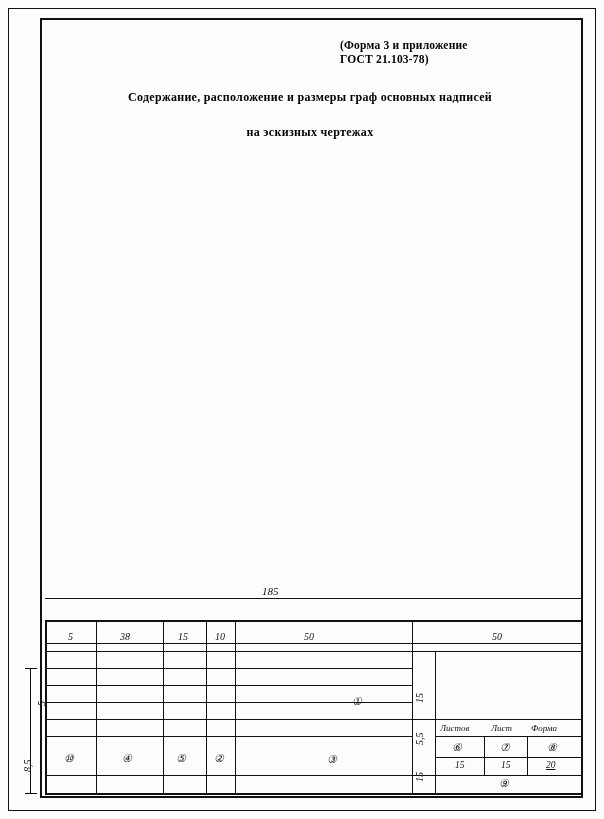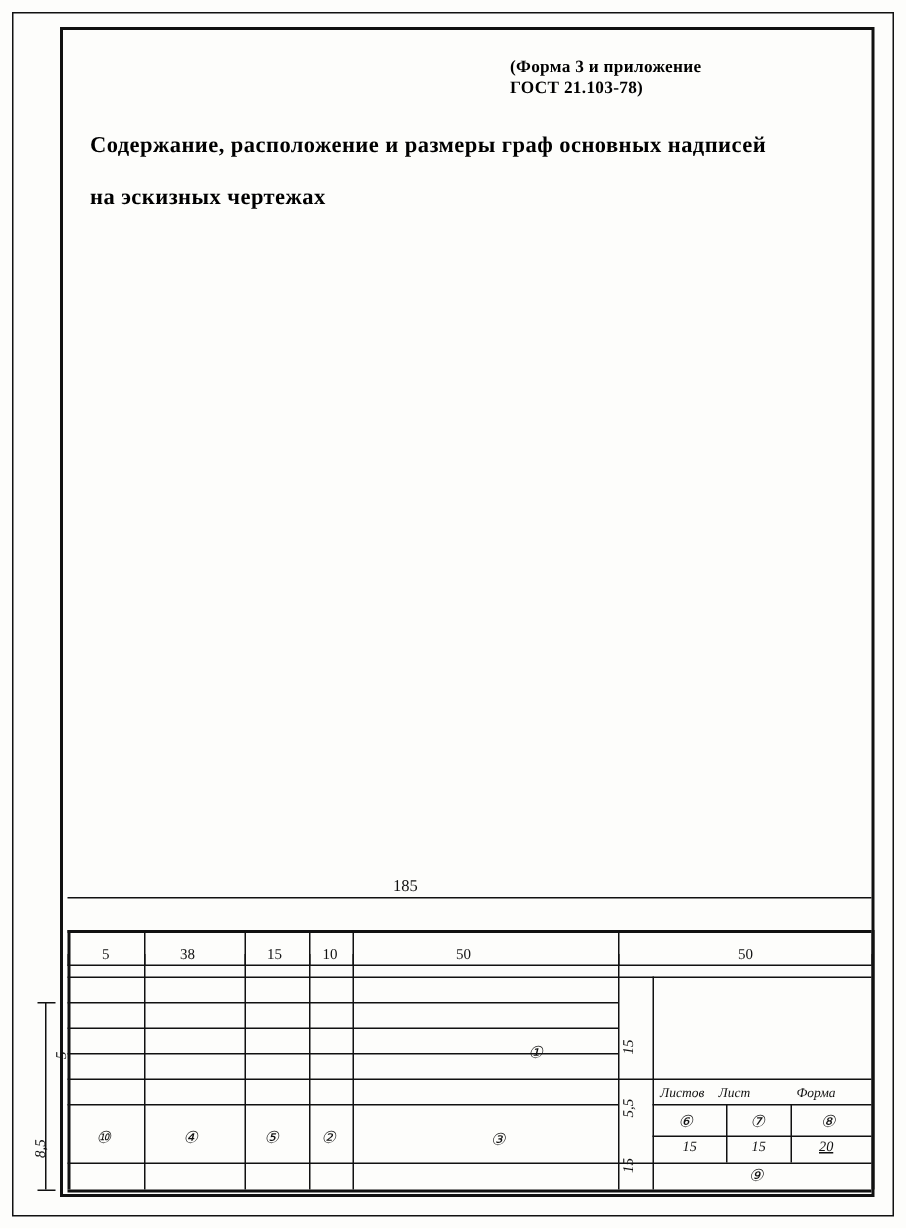--- a/index.html
+++ b/index.html
@@ -51,34 +51,36 @@
     letter-spacing: 0.2px;
     font-weight: 700;
     text-align: left;
     white-space: pre-line;
   }
   .title-block {
     position: absolute;
     left: 60px;
     top: 88px;
     width: 500px;
-    font-size: 15px;
+    text-align: center;
+    font-size: 12px;
     line-height: 18px;
     font-weight: 700;
     letter-spacing: 0.3px;
   }
   .title-line2 {
     display: block;
     margin-top: 17px;
   }
   
   .dim {
     position: absolute;
     font-family: "Liberation Serif", serif;
     font-size: 10px;
+    font-style: italic;
     color: #111;
   }
   .dim-185 { left: 262px; top: 585px; font-size: 11px; }
   .dim-17  { left: 68px;  top: 631px; }
   .dim-23  { left: 120px; top: 631px; }
   .dim-15  { left: 178px; top: 631px; }
   .dim-10  { left: 215px; top: 631px; }
   .dim-70  { left: 304px; top: 631px; }
   .dim-50  { left: 492px; top: 631px; }
 
@@ -210,20 +212,20 @@
   <div class="circ" style="left:64px;  top:752px; font-size:11px;">⑩</div>
   <div class="circ" style="left:122px; top:752px; font-size:11px;">④</div>
   <div class="circ" style="left:176px; top:752px; font-size:11px;">⑤</div>
   <div class="circ" style="left:214px; top:752px; font-size:11px;">②</div>
   <div class="circ" style="left:452px; top:741px; font-size:11px;">⑥</div>
   <div class="circ" style="left:500px; top:741px; font-size:11px;">⑦</div>
   <div class="circ" style="left:547px; top:741px; font-size:11px;">⑧</div>
   <div class="circ" style="left:499px; top:777px; font-size:11px;">⑨</div>
 
   <div class="cellhdr" style="left:440px; top:723px;">Листов</div>
-  <div class="cellhdr" style="left:479px; top:723px;">Лист</div>
+  <div class="cellhdr" style="left:491px; top:723px;">Лист</div>
   <div class="cellhdr" style="left:531px; top:723px;">Форма</div>
 
   <div class="cellnum" style="left:455px; top:760px;">15</div>
   <div class="cellnum" style="left:501px; top:760px;">15</div>
   <div class="cellnum" style="left:546px; top:760px;text-decoration:underline;">20</div>
 
 </div>
 
 </body></html>

